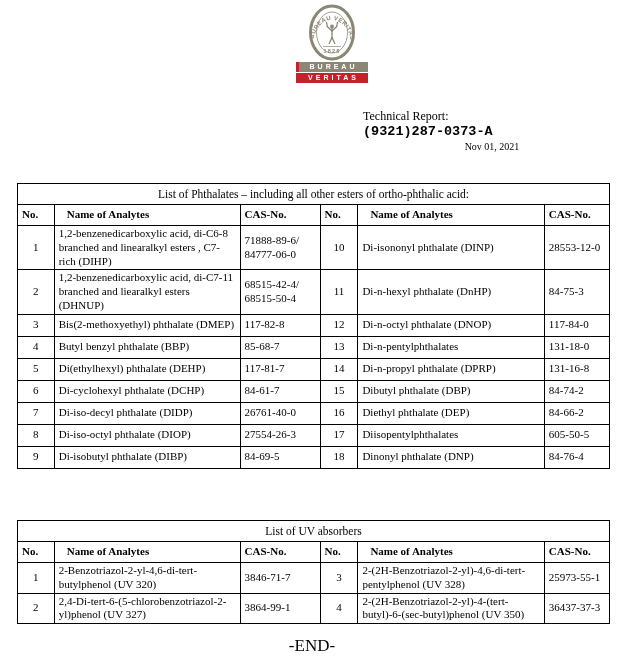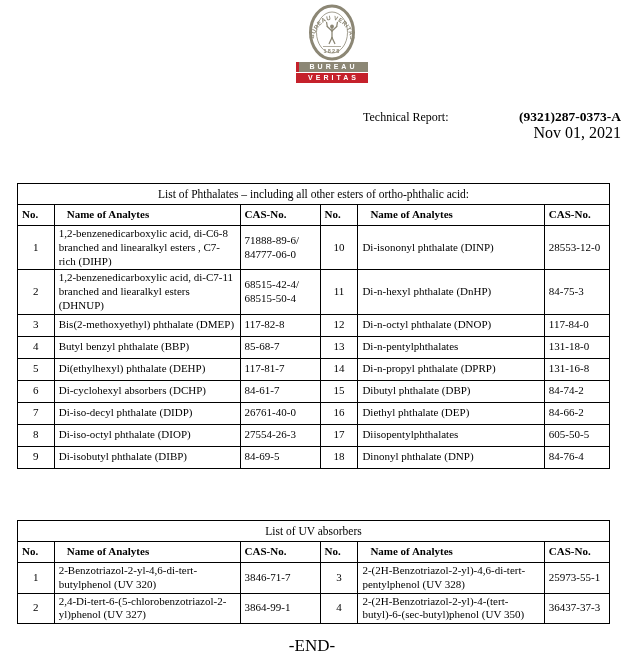--- a/index.html
+++ b/index.html
@@ -19,24 +19,24 @@
     line-height:10px; white-space:nowrap;
   }
   .bar-bureau { background:#8C8775; }
   .bar-bureau::before {
     content:""; position:absolute; left:0; top:0; bottom:0; width:3px; background:#C5212B;
   }
   .bar-veritas { background:#C5212B; }
 
   
   .report-header { position:absolute; top:109px; right:3px; width:258px; }
-  .rh-line1 { display:flex; justify-content:space-between; align-items:baseline; }
+  .rh-line1 { display:flex; justify-content:space-between; align-items:baseline;flex-direction:column; }
   .rh-label { font-size:12px; }
-  .rh-value { font-weight:bold; font-size:13.5px; }
-  .rh-date, .rh-page { text-align:right; font-size:16px; line-height:16px; }
+  .rh-value { font-weight:bold; font-size:13.5px;font-family:Liberation Mono, monospace; }
+  .rh-date, .rh-page { text-align:center; font-size:10px; line-height:16px; }
 
   
   table.report-table {
     position:absolute; left:17px; width:593px;
     border-collapse:collapse; table-layout:fixed;
     font-size:11px;
   }
   #phthalates-table { top:183px; }
   #uv-table { top:520px; }
   .report-table td, .report-table th {
@@ -154,21 +154,21 @@
       <tr>
         <td class="col-no">5</td>
         <td class="col-name">Di(ethylhexyl) phthalate (DEHP)</td>
         <td class="col-cas">117-81-7</td>
         <td class="col-no">14</td>
         <td class="col-name">Di-n-propyl phthalate (DPRP)</td>
         <td class="col-cas">131-16-8</td>
       </tr>
       <tr>
         <td class="col-no">6</td>
-        <td class="col-name">Di-cyclohexyl absorbers (DCHP)</td>
+        <td class="col-name">Di-cyclohexyl phthalate (DCHP)</td>
         <td class="col-cas">84-61-7</td>
         <td class="col-no">15</td>
         <td class="col-name">Dibutyl phthalate (DBP)</td>
         <td class="col-cas">84-74-2</td>
       </tr>
       <tr>
         <td class="col-no">7</td>
         <td class="col-name">Di-iso-decyl phthalate (DIDP)</td>
         <td class="col-cas">26761-40-0</td>
         <td class="col-no">16</td>

